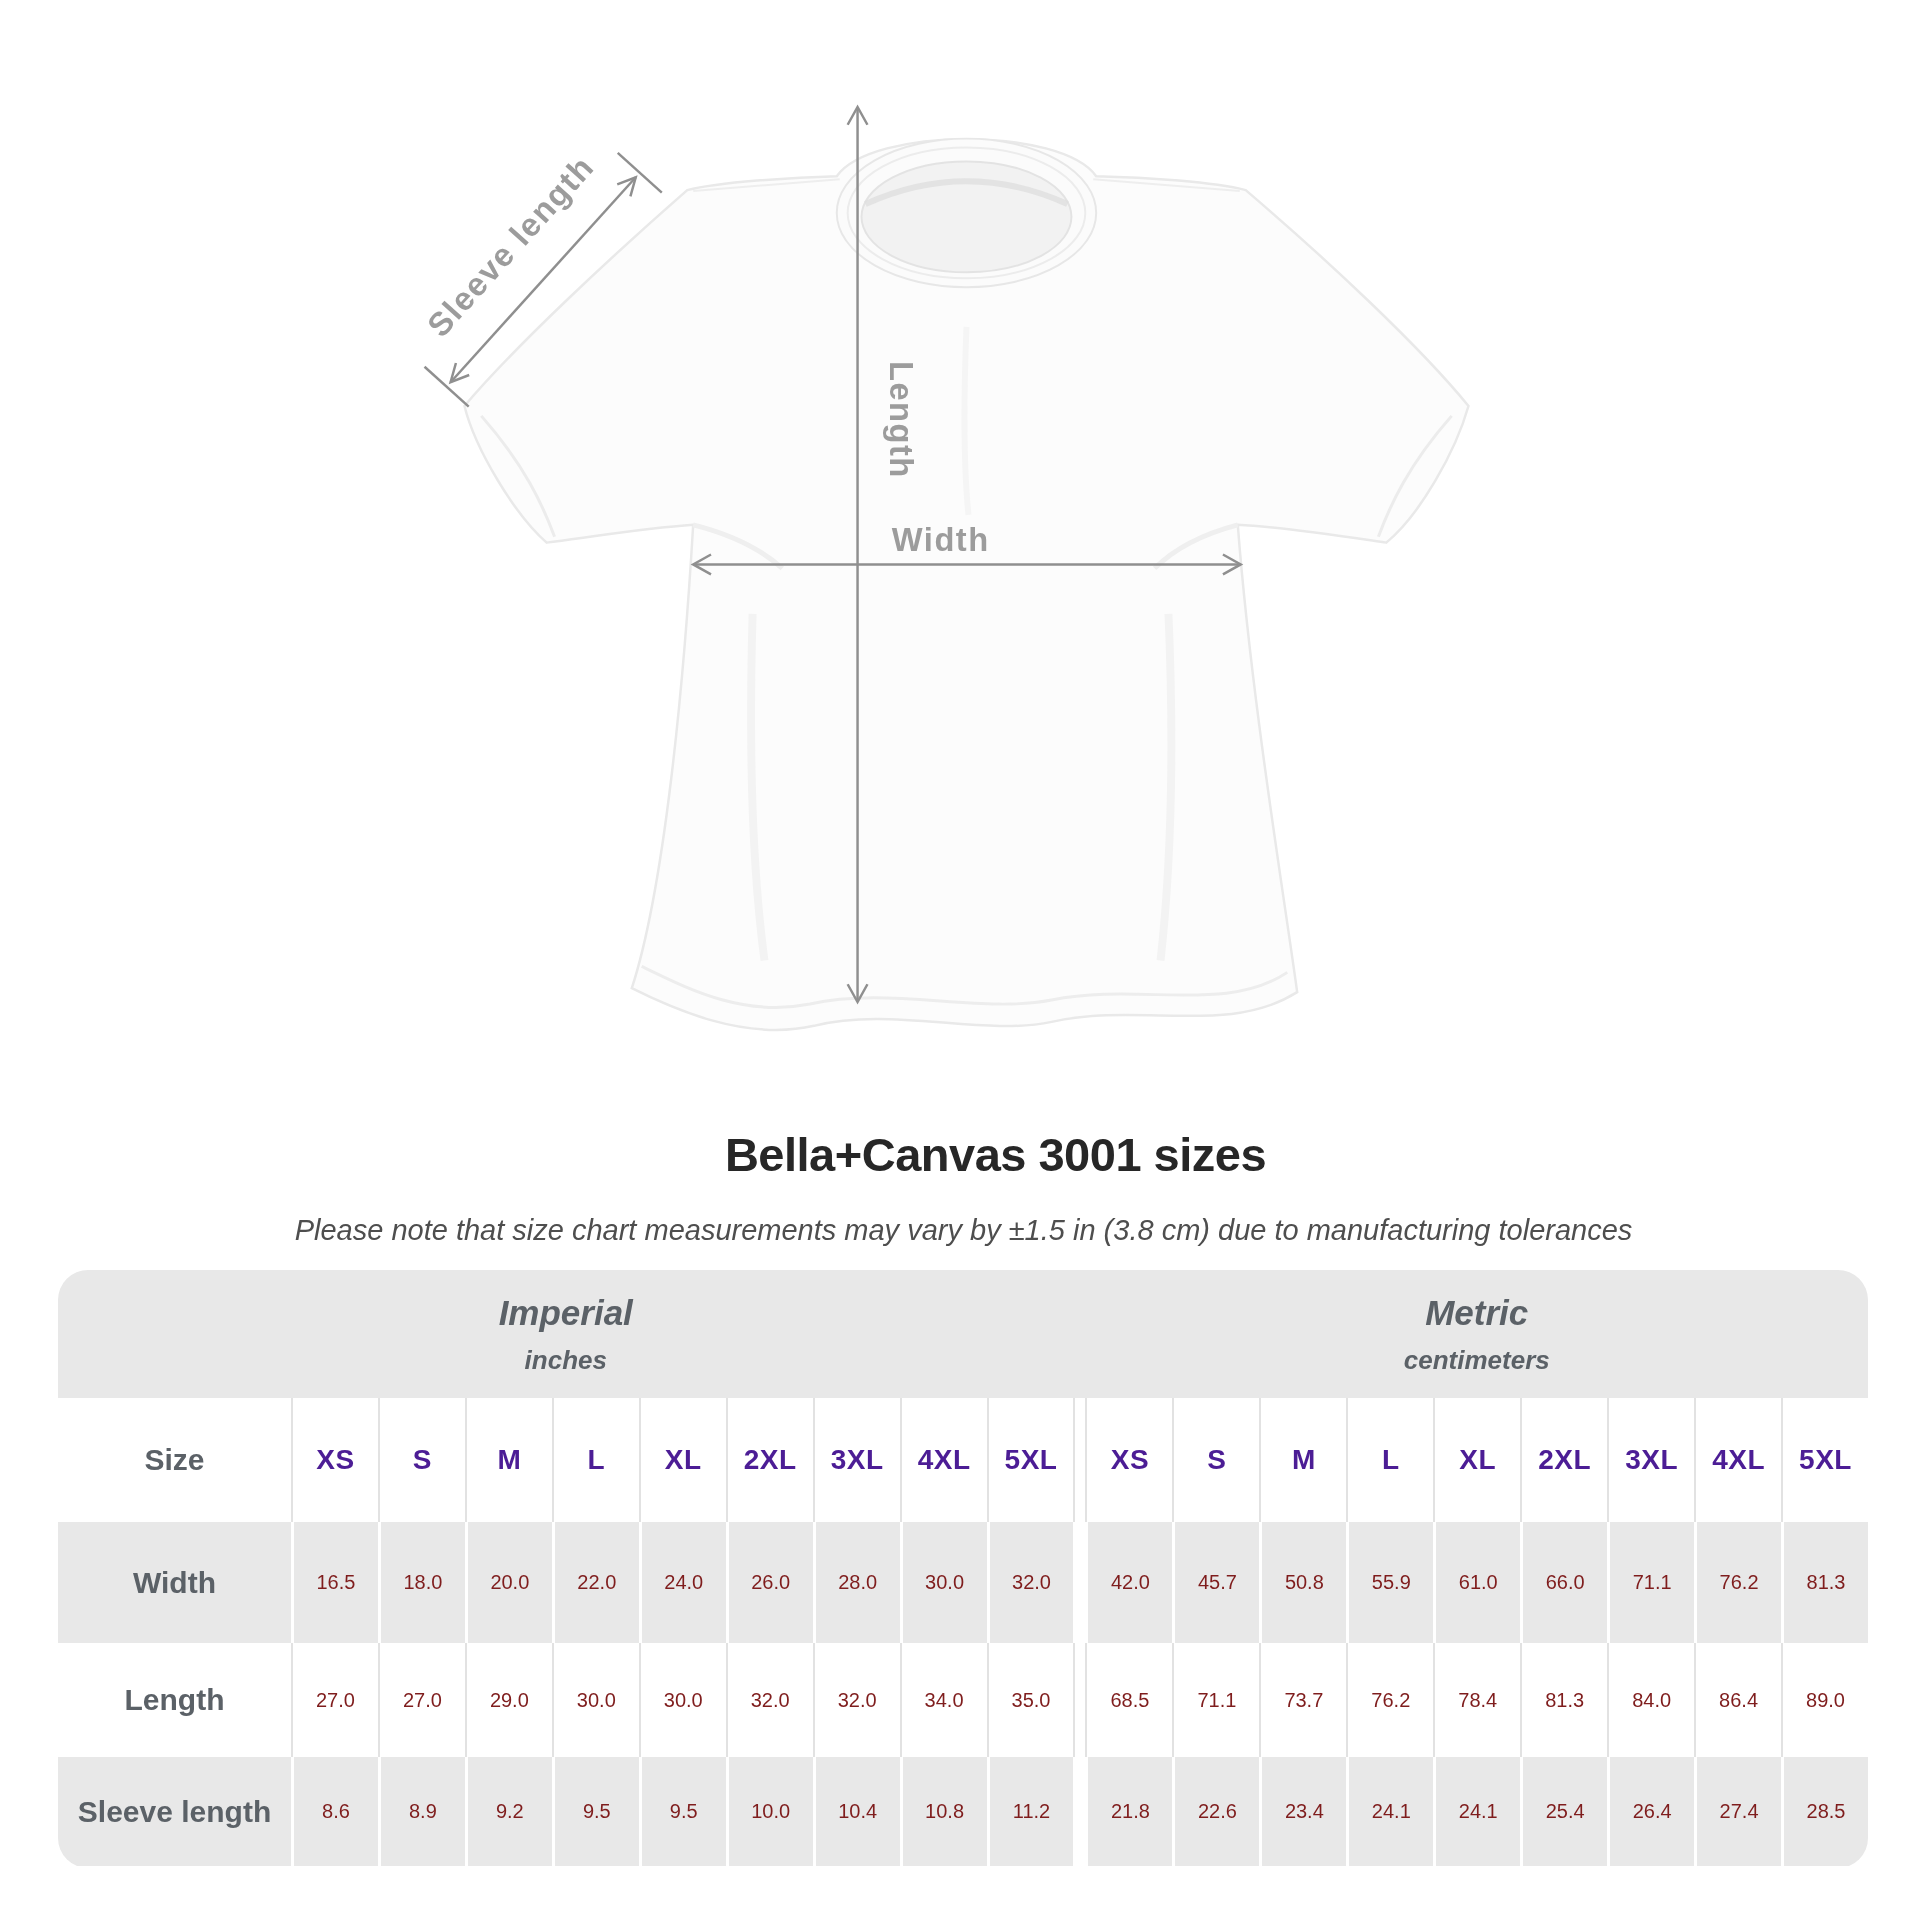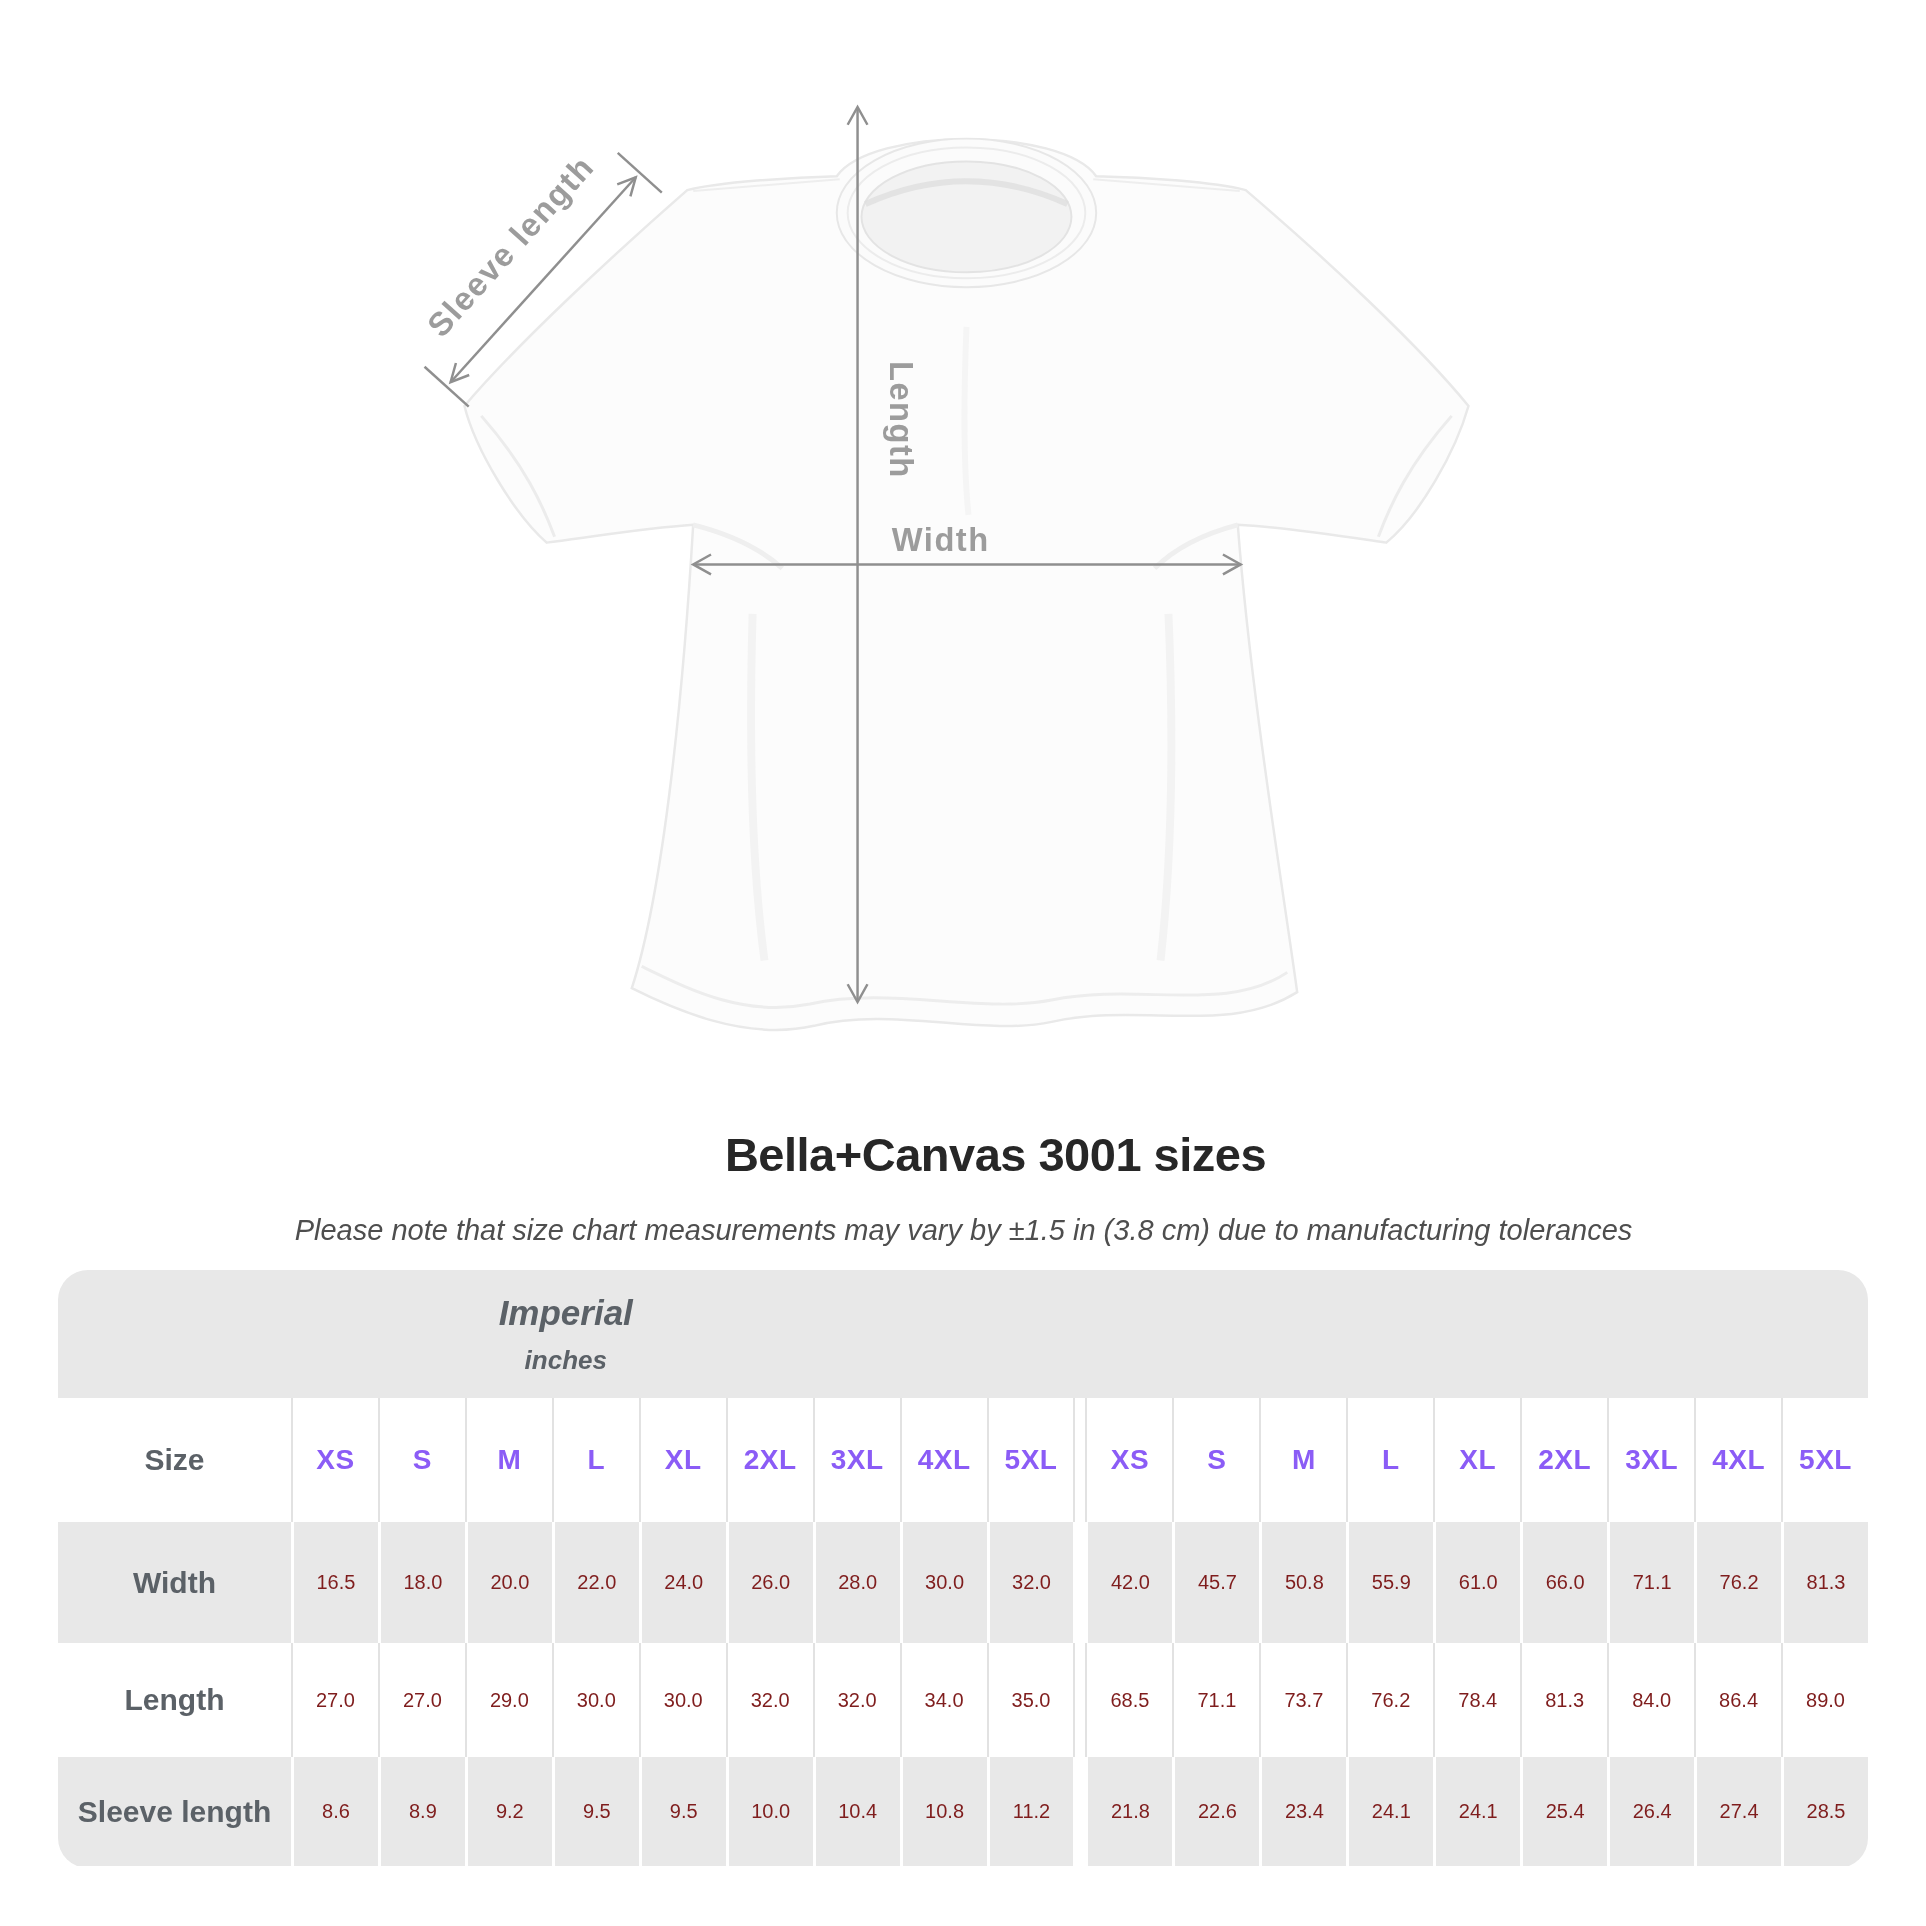--- a/index.html
+++ b/index.html
@@ -26,21 +26,21 @@
   .row-gray .cell{background:#e8e8e8;}
   .row-gray .cell + .cell{border-left:3px solid #ffffff;}
   .cell.gap{background:#ffffff;}
   .gcell{display:flex;flex-direction:column;align-items:center;justify-content:center;}
   .span-imp{grid-column:1/11;}
   .ggap{grid-column:11;}
   .span-met{grid-column:12/21;}
   .gname{font-size:35px;font-weight:bold;font-style:italic;color:#5b6167;}
   .gsub{font-size:26px;font-style:italic;color:#5b6167;margin-top:12px;font-weight:bold;}
   .lbl{font-size:30px;font-weight:bold;color:#5b6167;}
-  .head{font-size:28px;font-weight:bold;color:#8b5cf6;letter-spacing:0.5px;}
+  .head{font-size:28px;font-weight:bold;color:#4c1d95;letter-spacing:0.5px;}
   .val{font-size:20px;color:#7f1d1d;}
 </style>
 </head>
 <body>
 
 <div class="page">
 
   <svg class="figure" viewBox="0 0 1946 1120" aria-hidden="true">
 
     <path d="M 845 178
@@ -103,20 +103,24 @@
   <p class="subtitle">Please note that size chart measurements may vary by ±1.5 in (3.8 cm) due to manufacturing tolerances</p>
 
   <div class="table">
 
     <div class="trow r-group">
       <div class="gcell span-imp">
         <div class="gname">Imperial</div>
         <div class="gsub">inches</div>
       </div>
       <div class="gcell ggap"></div>
+      <div class="gcell span-met">
+        <div class="gname">Metric</div>
+        <div class="gsub">centimeters</div>
+      </div>
     </div>
 
     <div class="trow r-head row-white">
       <div class="cell lbl">Size</div>
       <div class="cell head">XS</div>
       <div class="cell head">S</div>
       <div class="cell head">M</div>
       <div class="cell head">L</div>
       <div class="cell head">XL</div>
       <div class="cell head">2XL</div>

